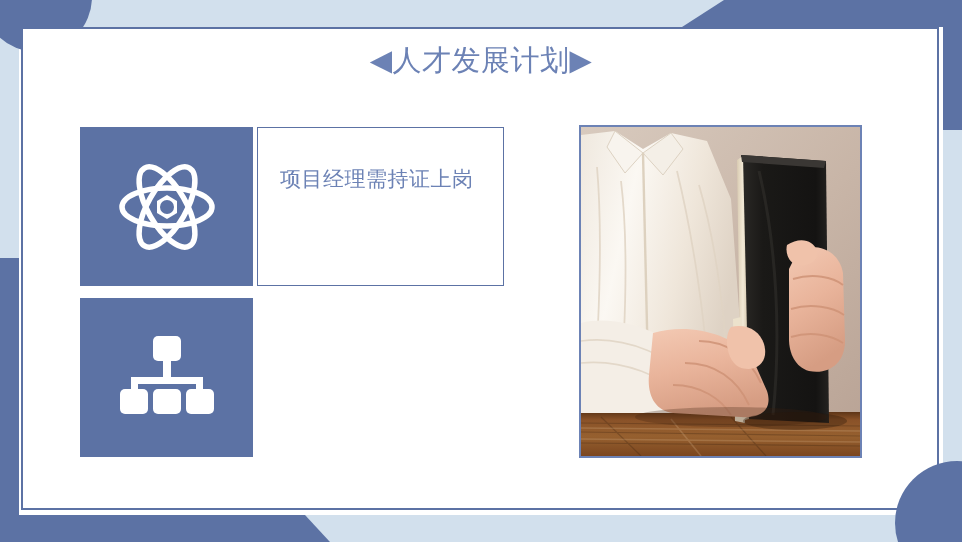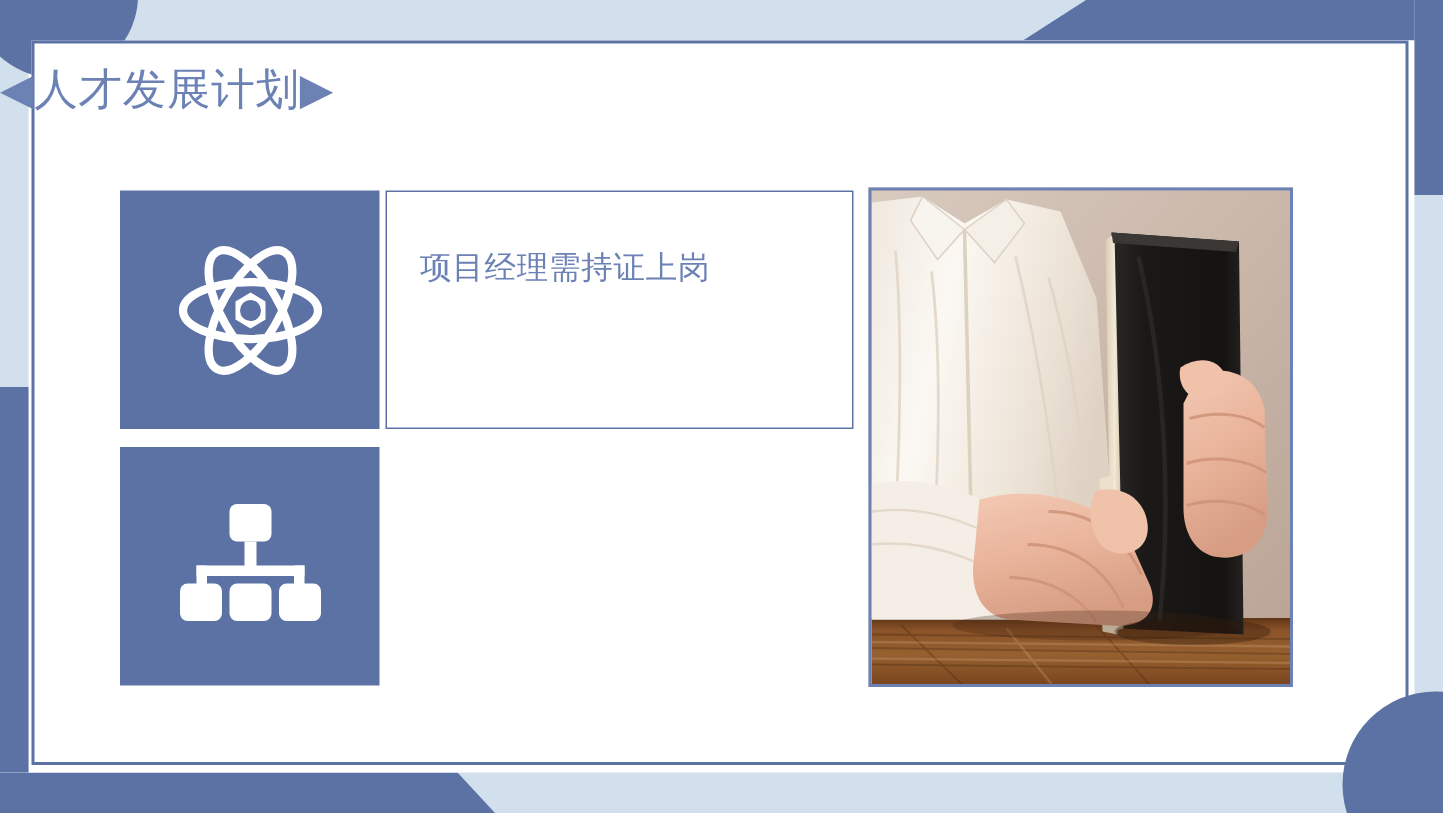--- a/index.html
+++ b/index.html
@@ -92,21 +92,21 @@
     border: 2px solid #5c72a4;
     box-sizing: border-box;
     background: #ffffff;
   }
 
   
   .title {
     position: absolute;
     left: 0; top: 41px;
     width: 962px;
-    text-align: left;
+    text-align: center;
     color: #6c82b5;
     font-size: 29px;
     line-height: 38px;
     letter-spacing: 0.5px;
     white-space: nowrap;
     font-weight: 400;
   }
 
   
   .icon-tile {
@@ -118,21 +118,21 @@
   .icon-tile.row2 { left: 80px; top: 298px; }
   .icon-tile svg {
     position: absolute;
     left: 50%; top: 50%;
     transform: translate(-50%, -50%);
   }
 
   
   .text-box {
     position: absolute;
-    width: 312px; height: 159px;
+    width: 247px; height: 159px;
     border: 1.5px solid #5c72a4;
     box-sizing: border-box;
     background: #ffffff;
   }
   .text-box.row1 { left: 257px; top: 127px; }
   .text-box.row2 { left: 257px; top: 298px; }
   .text-box .tb-label {
     position: absolute;
     left: 22px; top: 36px;
     color: #6c82b5;

